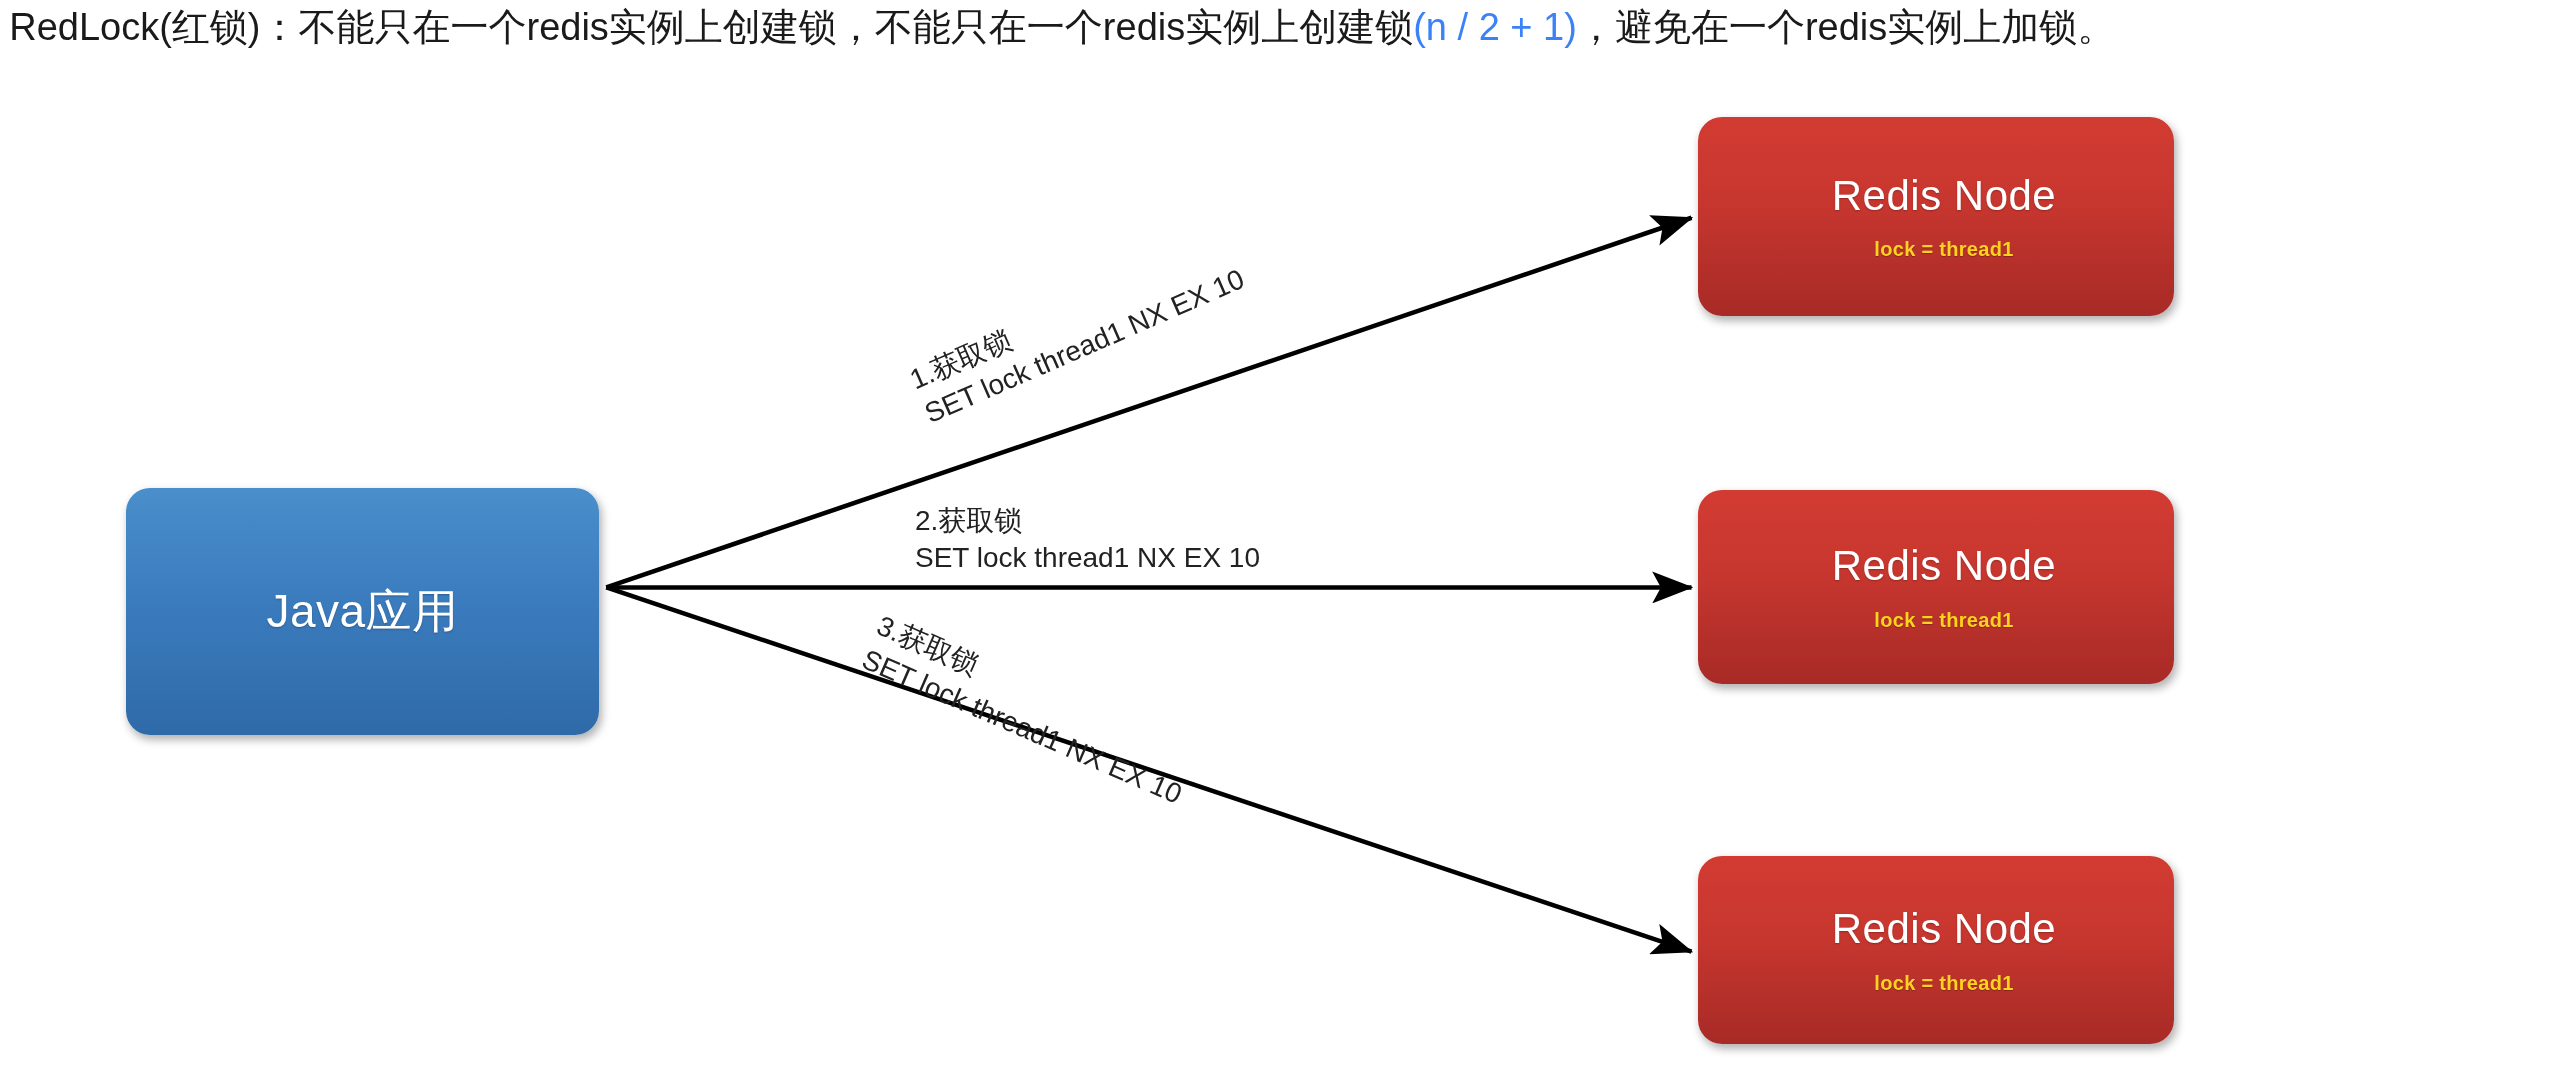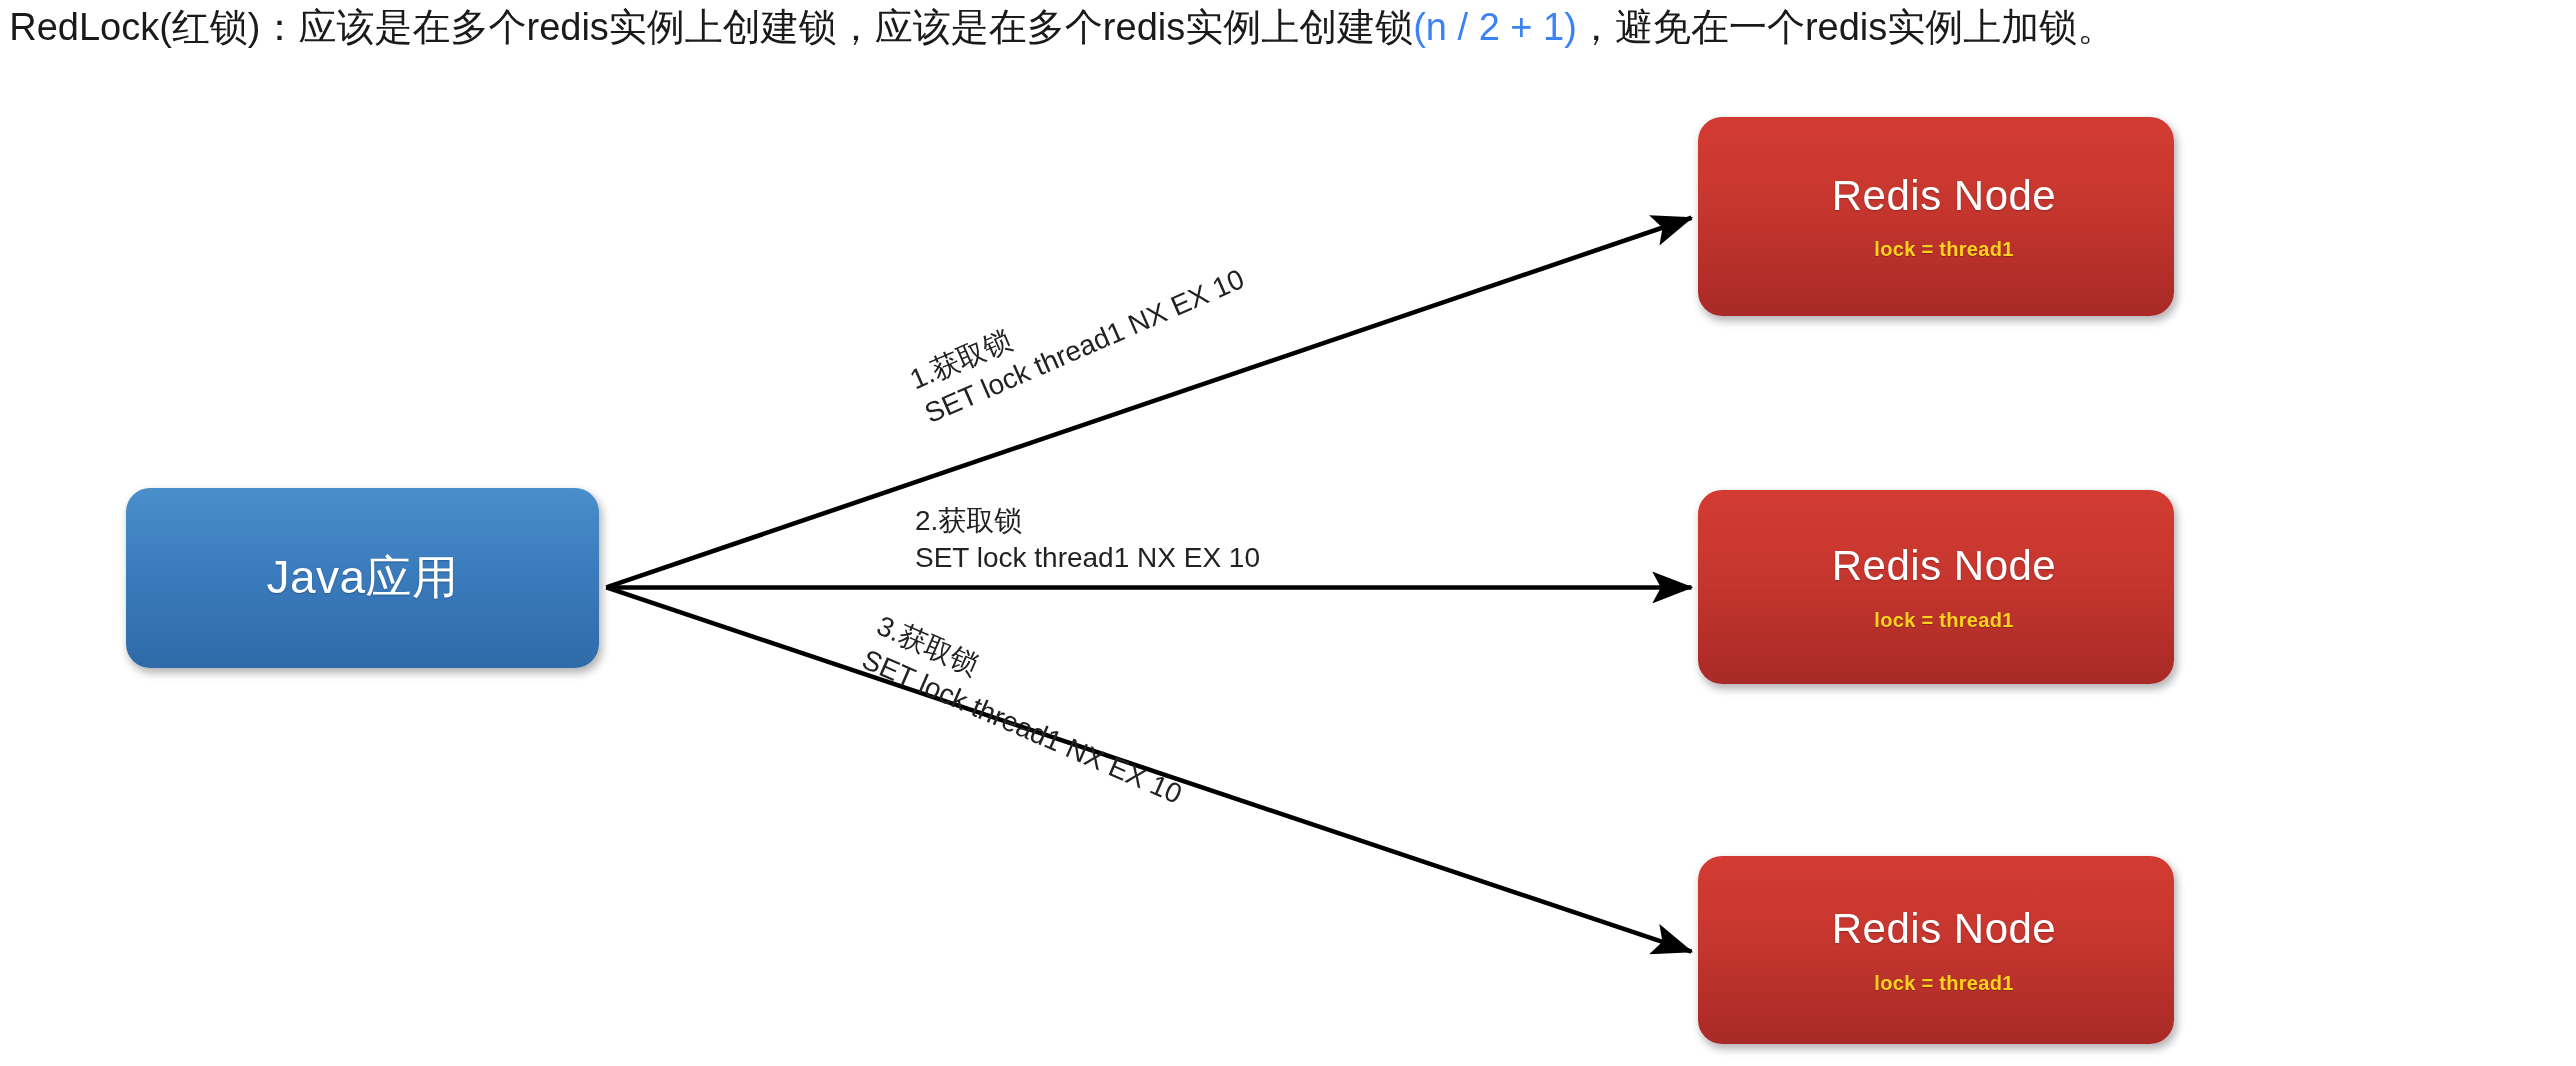--- a/index.html
+++ b/index.html
@@ -103,35 +103,35 @@
   #edge-label-3 {
     left: 886px;
     top: 607px;
     transform: rotate(23.5deg);
   }
 </style>
 </head>
 <body>
 
 <div id="header-text">
-  <span>RedLock(红锁)：应该是在多个redis实例上创建锁，应该是在多个redis实例上创建锁</span><span class="accent">(n / 2 + 1)</span><span>，避免在一个redis实例上加锁。</span>
+  <span>RedLock(红锁)：不能只在一个redis实例上创建锁，不能只在一个redis实例上创建锁</span><span class="accent">(n / 2 + 1)</span><span>，避免在一个redis实例上加锁。</span>
 </div>
 
 <svg id="diagram-canvas" viewBox="0 0 2814 1165" xmlns="http://www.w3.org/2000/svg">
   <defs>
     <marker id="arrowhead" markerWidth="9" markerHeight="7" refX="8.6" refY="3.5" orient="auto" markerUnits="strokeWidth">
       <path d="M0,0 L9,3.5 L0,7 L1.9,3.5 z" fill="#000000"></path>
     </marker>
   </defs>
   <line x1="662" y1="642" x2="1848" y2="238" stroke="#000000" stroke-width="5" marker-end="url(#arrowhead)"></line>
   <line x1="662" y1="642" x2="1848" y2="642" stroke="#000000" stroke-width="5" marker-end="url(#arrowhead)"></line>
   <line x1="662" y1="642" x2="1848" y2="1040" stroke="#000000" stroke-width="5" marker-end="url(#arrowhead)"></line>
 </svg>
 
-<div class="node node-blue" style="left:126px; top:488px; width:473px; height:180px;">
+<div class="node node-blue" style="left:126px; top:488px; width:473px; height:247px;">
   <span class="node-title node-title-blue">Java应用</span>
 </div>
 
 <div class="node node-red" style="left:1698px; top:117px; width:476px; height:199px;">
   <span class="node-title">Redis Node</span>
   <span class="node-sub">lock = thread1</span>
 </div>
 
 <div class="node node-red" style="left:1698px; top:490px; width:476px; height:194px;">
   <span class="node-title">Redis Node</span>

